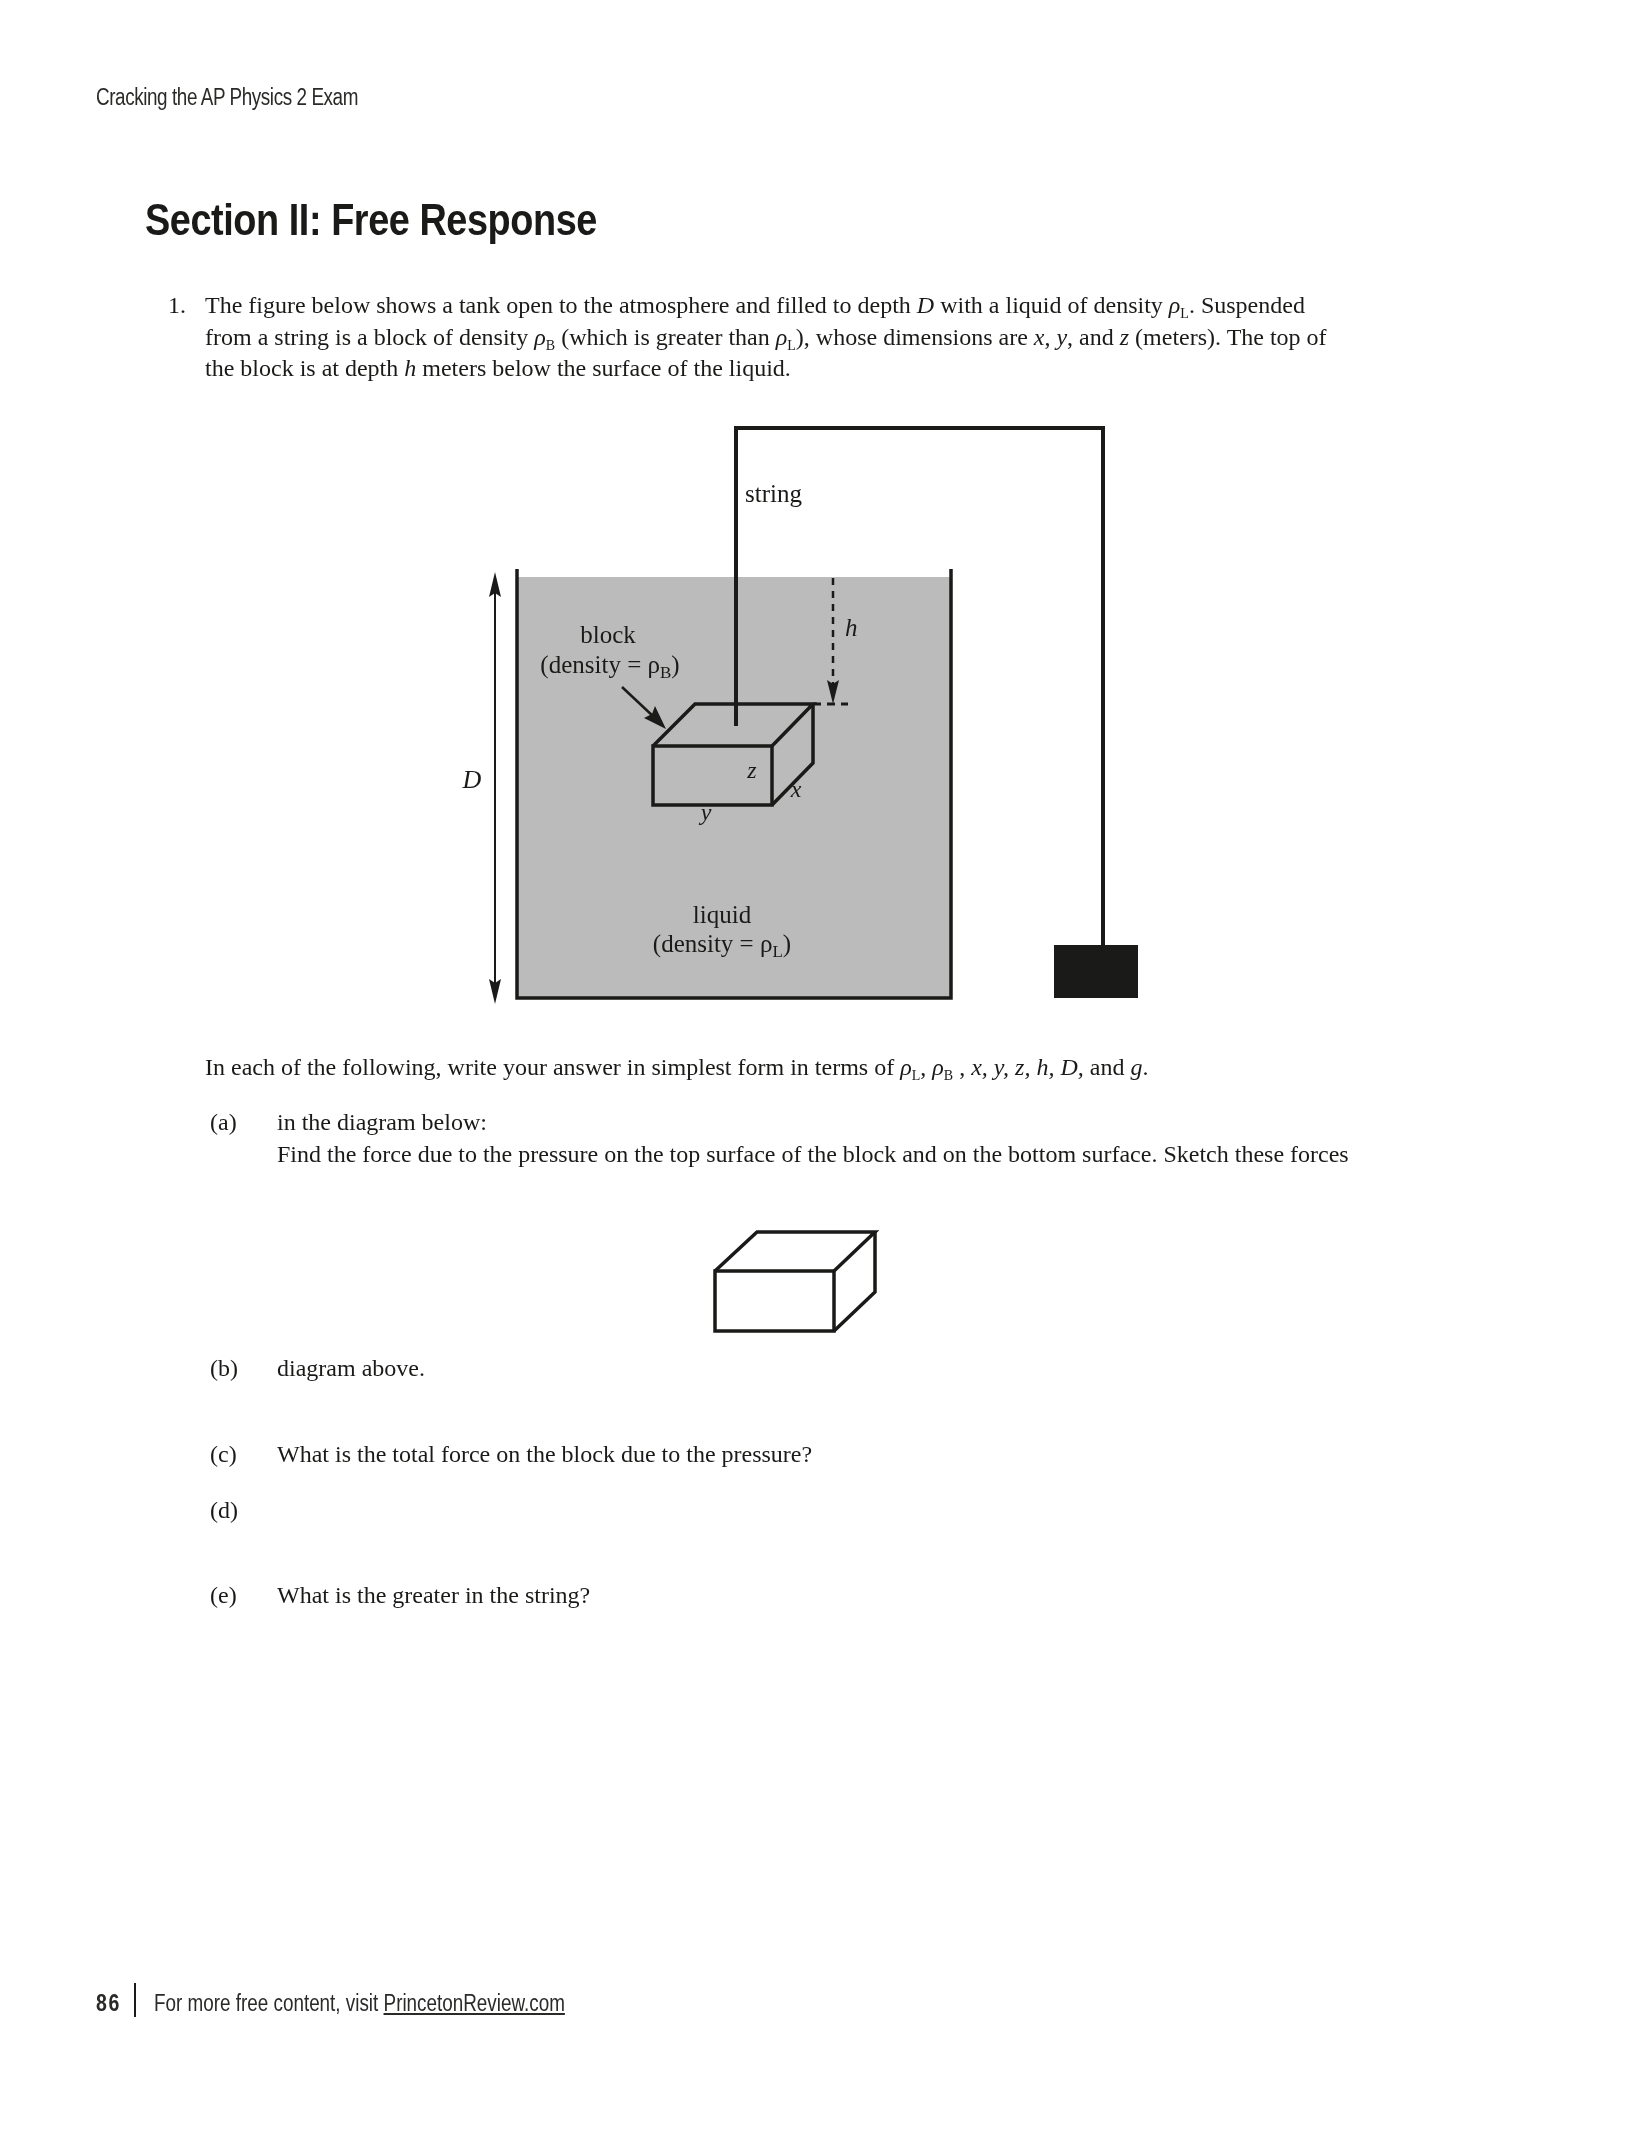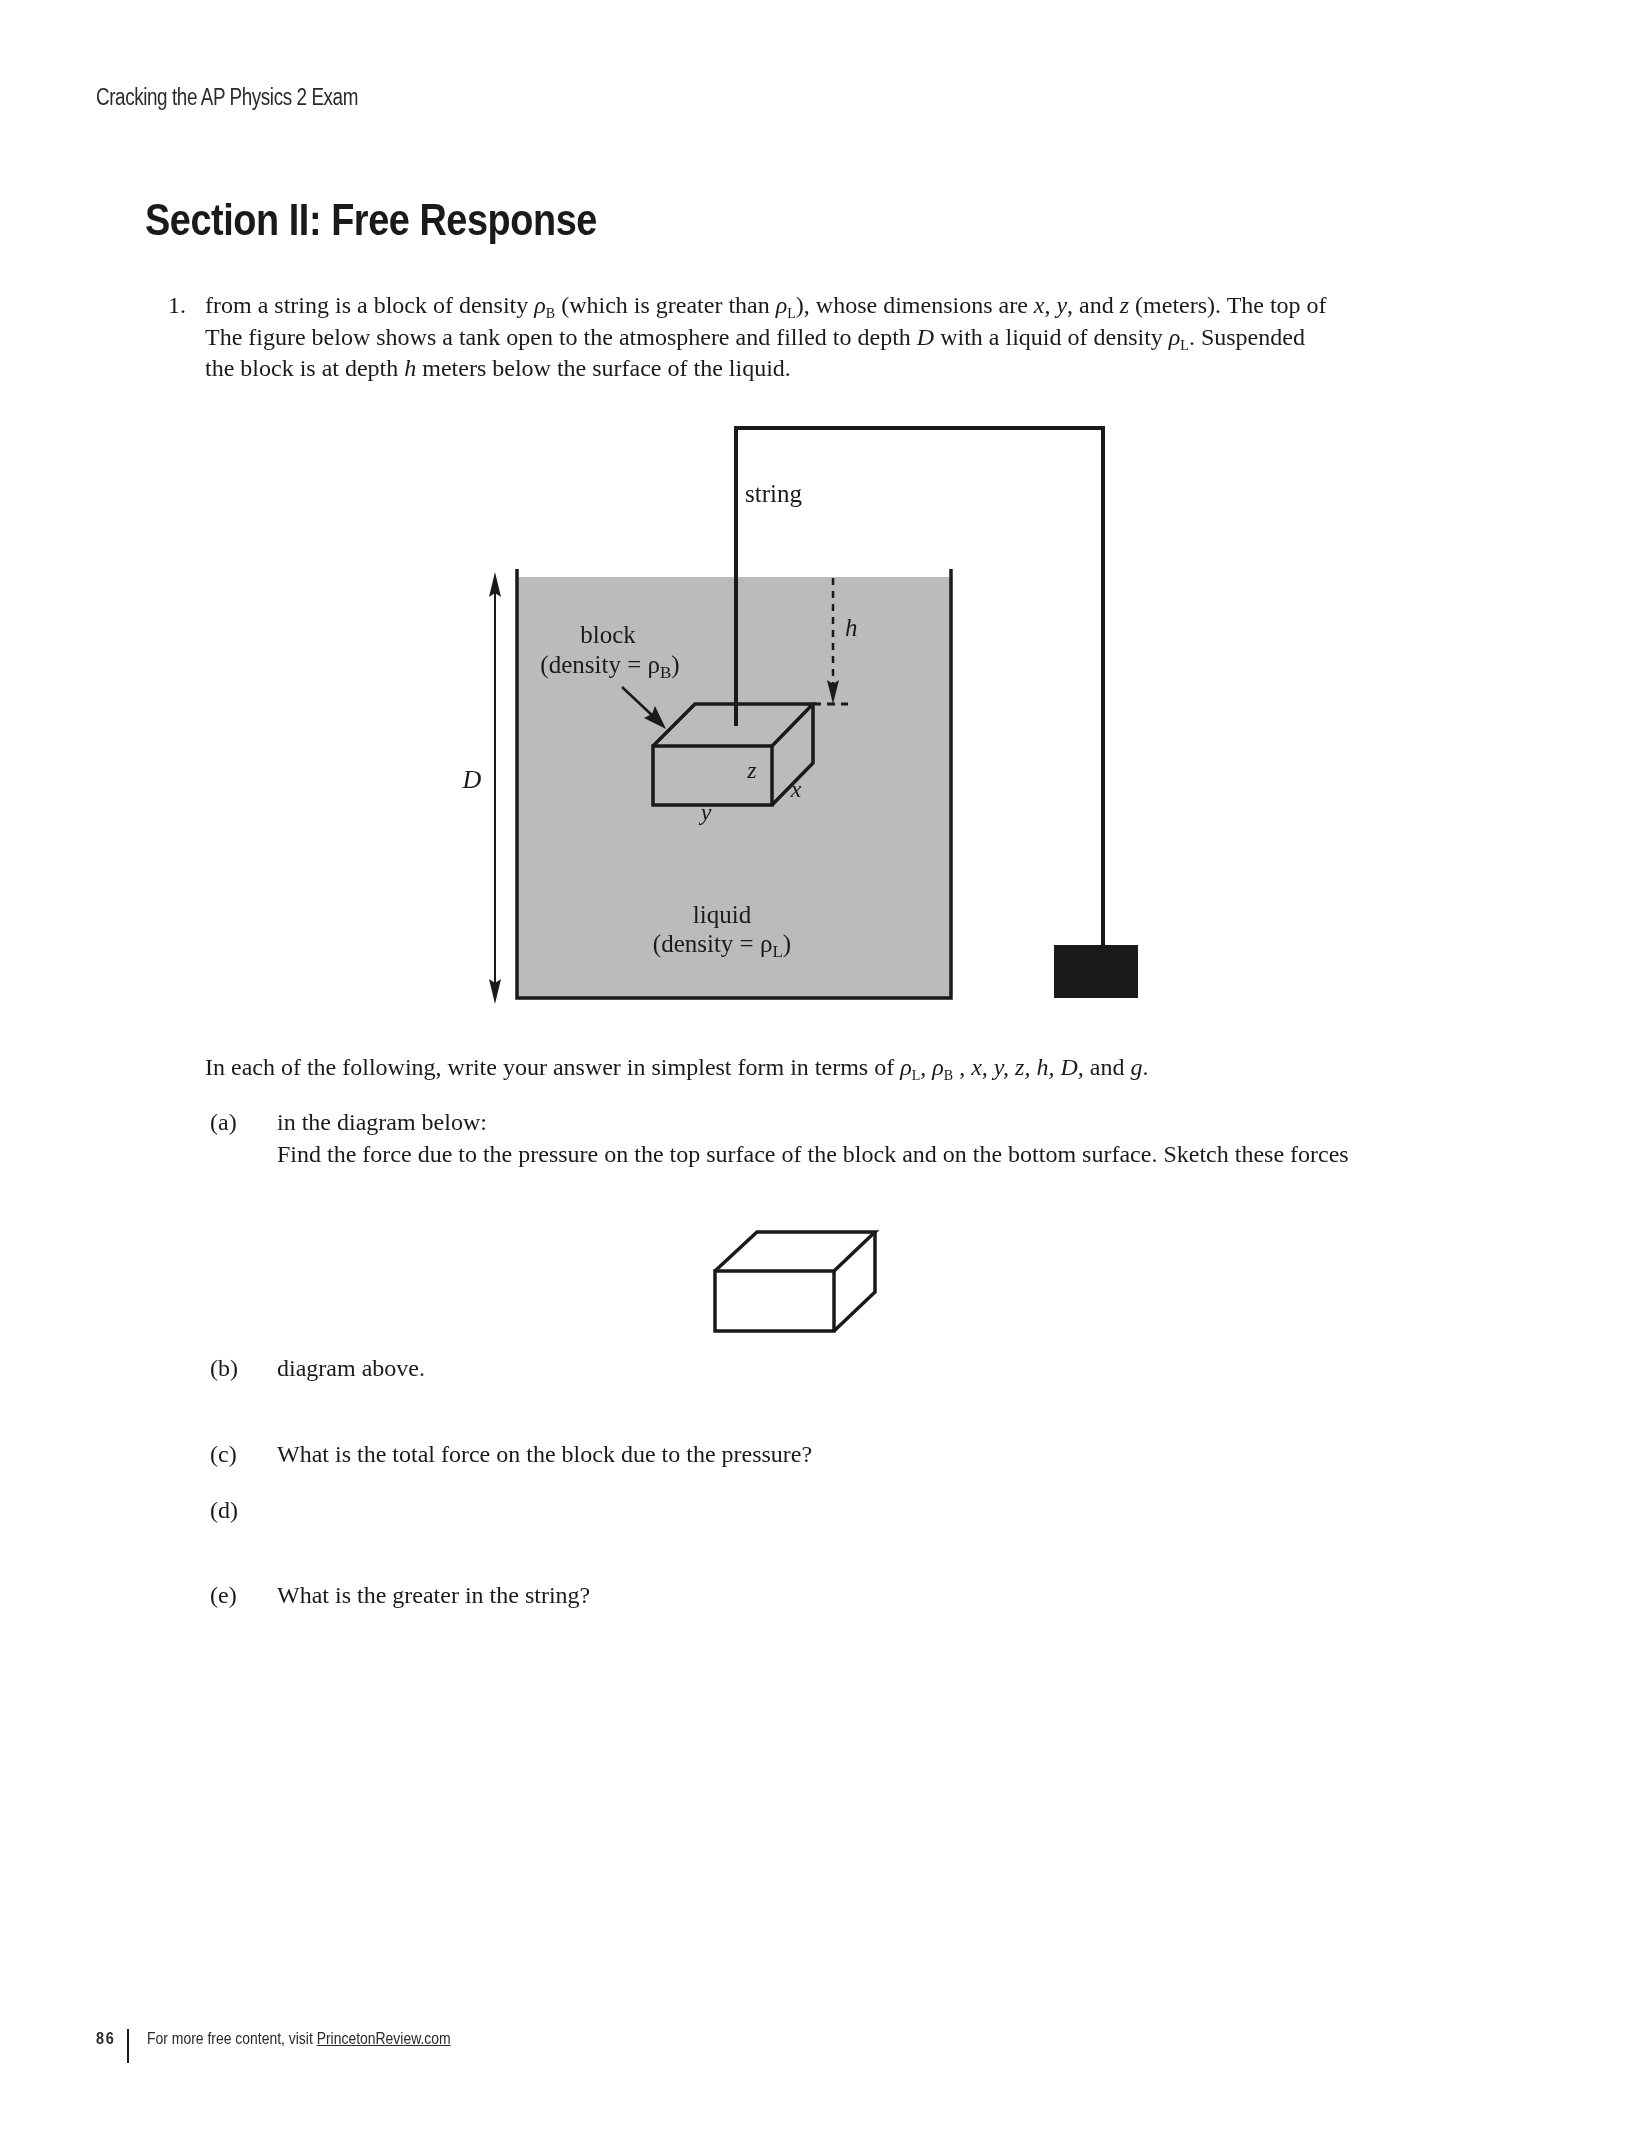--- a/index.html
+++ b/index.html
@@ -11,38 +11,38 @@
   .q-num { left: 168px; top: 290px; }
   .q-body { left: 205px; top: 290px; width: 1215px; }
   .q-body .line { display: block; white-space: nowrap; }
   i { font-style: italic; }
   sub { font-size: 14px; vertical-align: -5px; line-height: 0; }
   .instr { left: 205px; top: 1052px; white-space: nowrap; }
   .part { left: 210px; width: 1210px; }
   .part .lbl { position: absolute; left: 0; top: 0; }
   .part .txt { position: absolute; left: 67px; top: 0; width: 1150px; }
   .part .txt span.line { display: block; white-space: nowrap; }
-  .footer { left: 96px; top: 1983px; font-family: "Liberation Sans", sans-serif; font-size: 17px; display: flex; align-items: flex-start; color: #2a2a28; margin-top: 46px; }
+  .footer { left: 96px; top: 1983px; font-family: "Liberation Sans", sans-serif; font-size: 23px; display: flex; align-items: flex-end; color: #2a2a28; }
   .footer .page-num { font-weight: bold; letter-spacing: 2px; transform: scaleX(0.85); transform-origin: left center; }
   .footer .rule { width: 2px; height: 34px; background: #1a1a18; margin: 0 18px 0 8px; }
   .footer .msg { transform: scaleX(0.82); transform-origin: left center; white-space: nowrap; }
   .footer a { color: #2a2a28; text-decoration: underline; }
   svg text { font-family: "Liberation Serif", serif; fill: #1a1a18; }
 </style>
 </head>
 <body>
 
 <div class="abs running-head">Cracking the AP Physics 2 Exam</div>
 
 <h1 class="abs section-title" style="margin:0">Section II: Free Response</h1>
 
 <div class="abs serif q-num">1.</div>
 <div class="abs serif q-body">
+  <span class="line"><span>The figure below shows a tank open to the atmosphere and filled to depth </span><i>D</i><span> with a liquid of density </span><i>ρ</i><sub>L</sub><span>. Suspended</span></span>
   <span class="line"><span>from a string is a block of density </span><i>ρ</i><sub>B</sub><span> (which is greater than </span><i>ρ</i><sub>L</sub><span>), whose dimensions are </span><i>x</i><span>, </span><i>y</i><span>, and </span><i>z</i><span> (meters). The top of</span></span>
-  <span class="line"><span>The figure below shows a tank open to the atmosphere and filled to depth </span><i>D</i><span> with a liquid of density </span><i>ρ</i><sub>L</sub><span>. Suspended</span></span>
   <span class="line"><span>the block is at depth </span><i>h</i><span> meters below the surface of the liquid.</span></span>
 </div>
 
 <svg class="abs" style="left:0;top:0" width="1640" height="1060">
   <defs>
     <marker id="arrowHead" markerWidth="10" markerHeight="14" refX="5" refY="12" orient="auto-start-reverse" markerUnits="userSpaceOnUse" viewBox="0 0 10 14">
       <path d="M0,0 L5,14 L10,0 L5,3 Z" transform="rotate(180 5 7)" fill="#1a1a18"></path>
     </marker>
   </defs>
 

